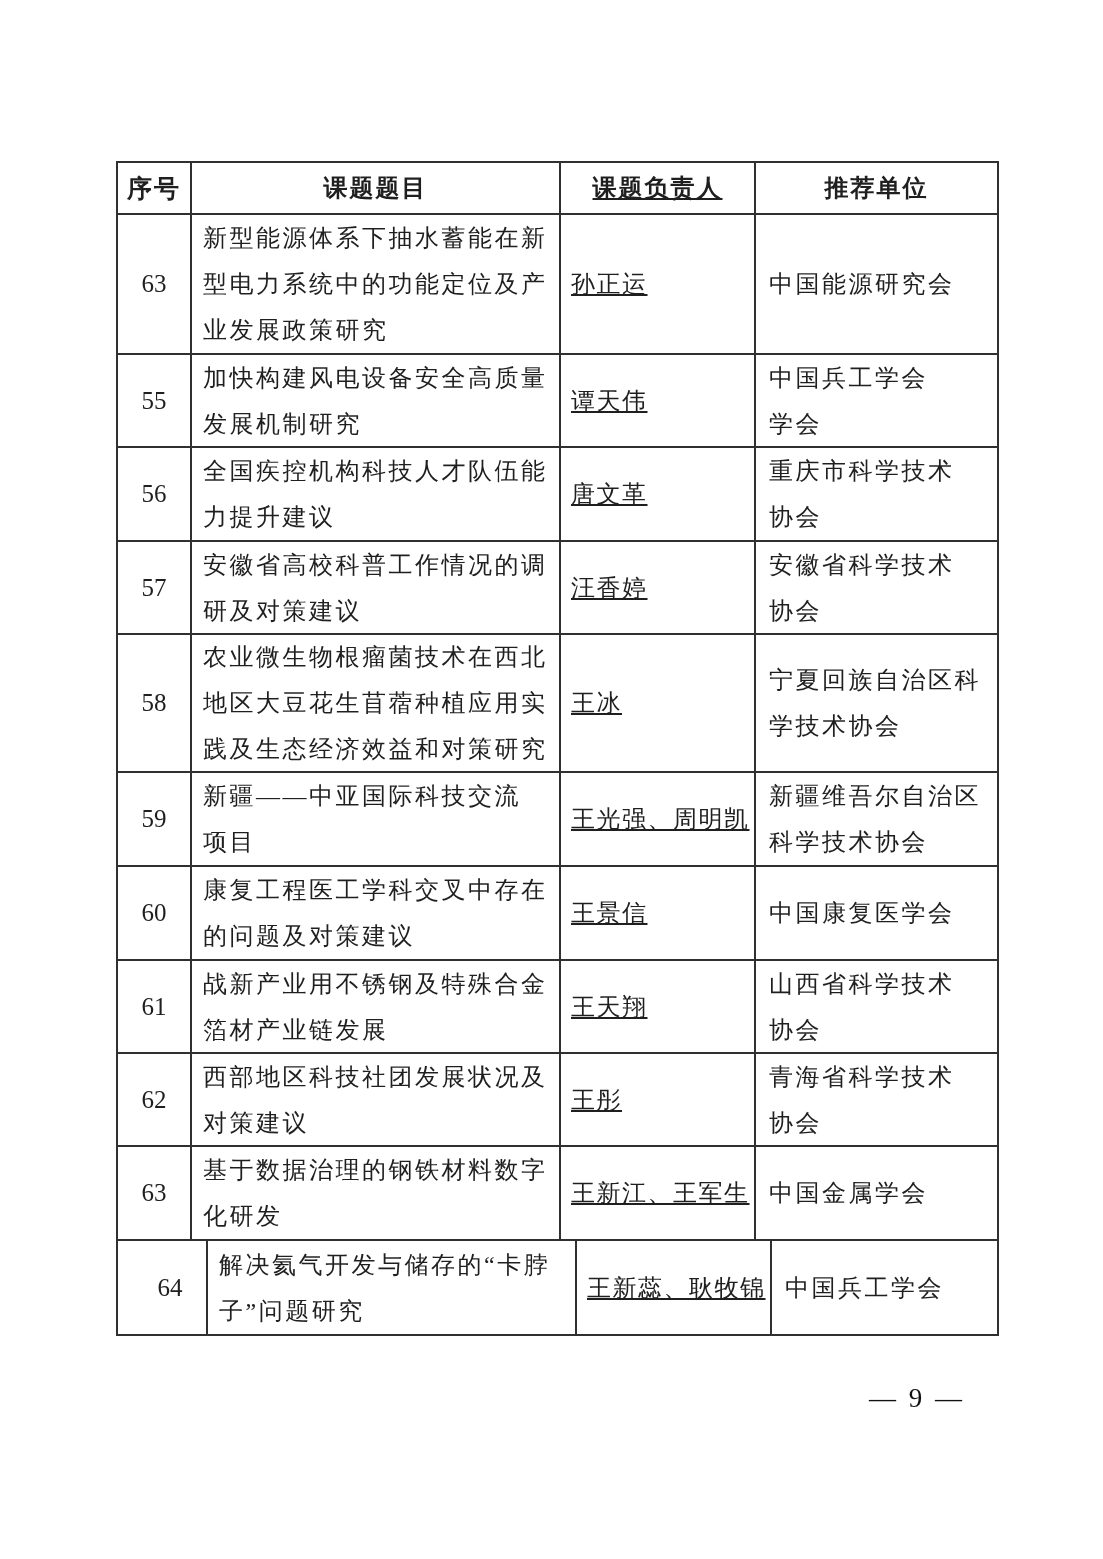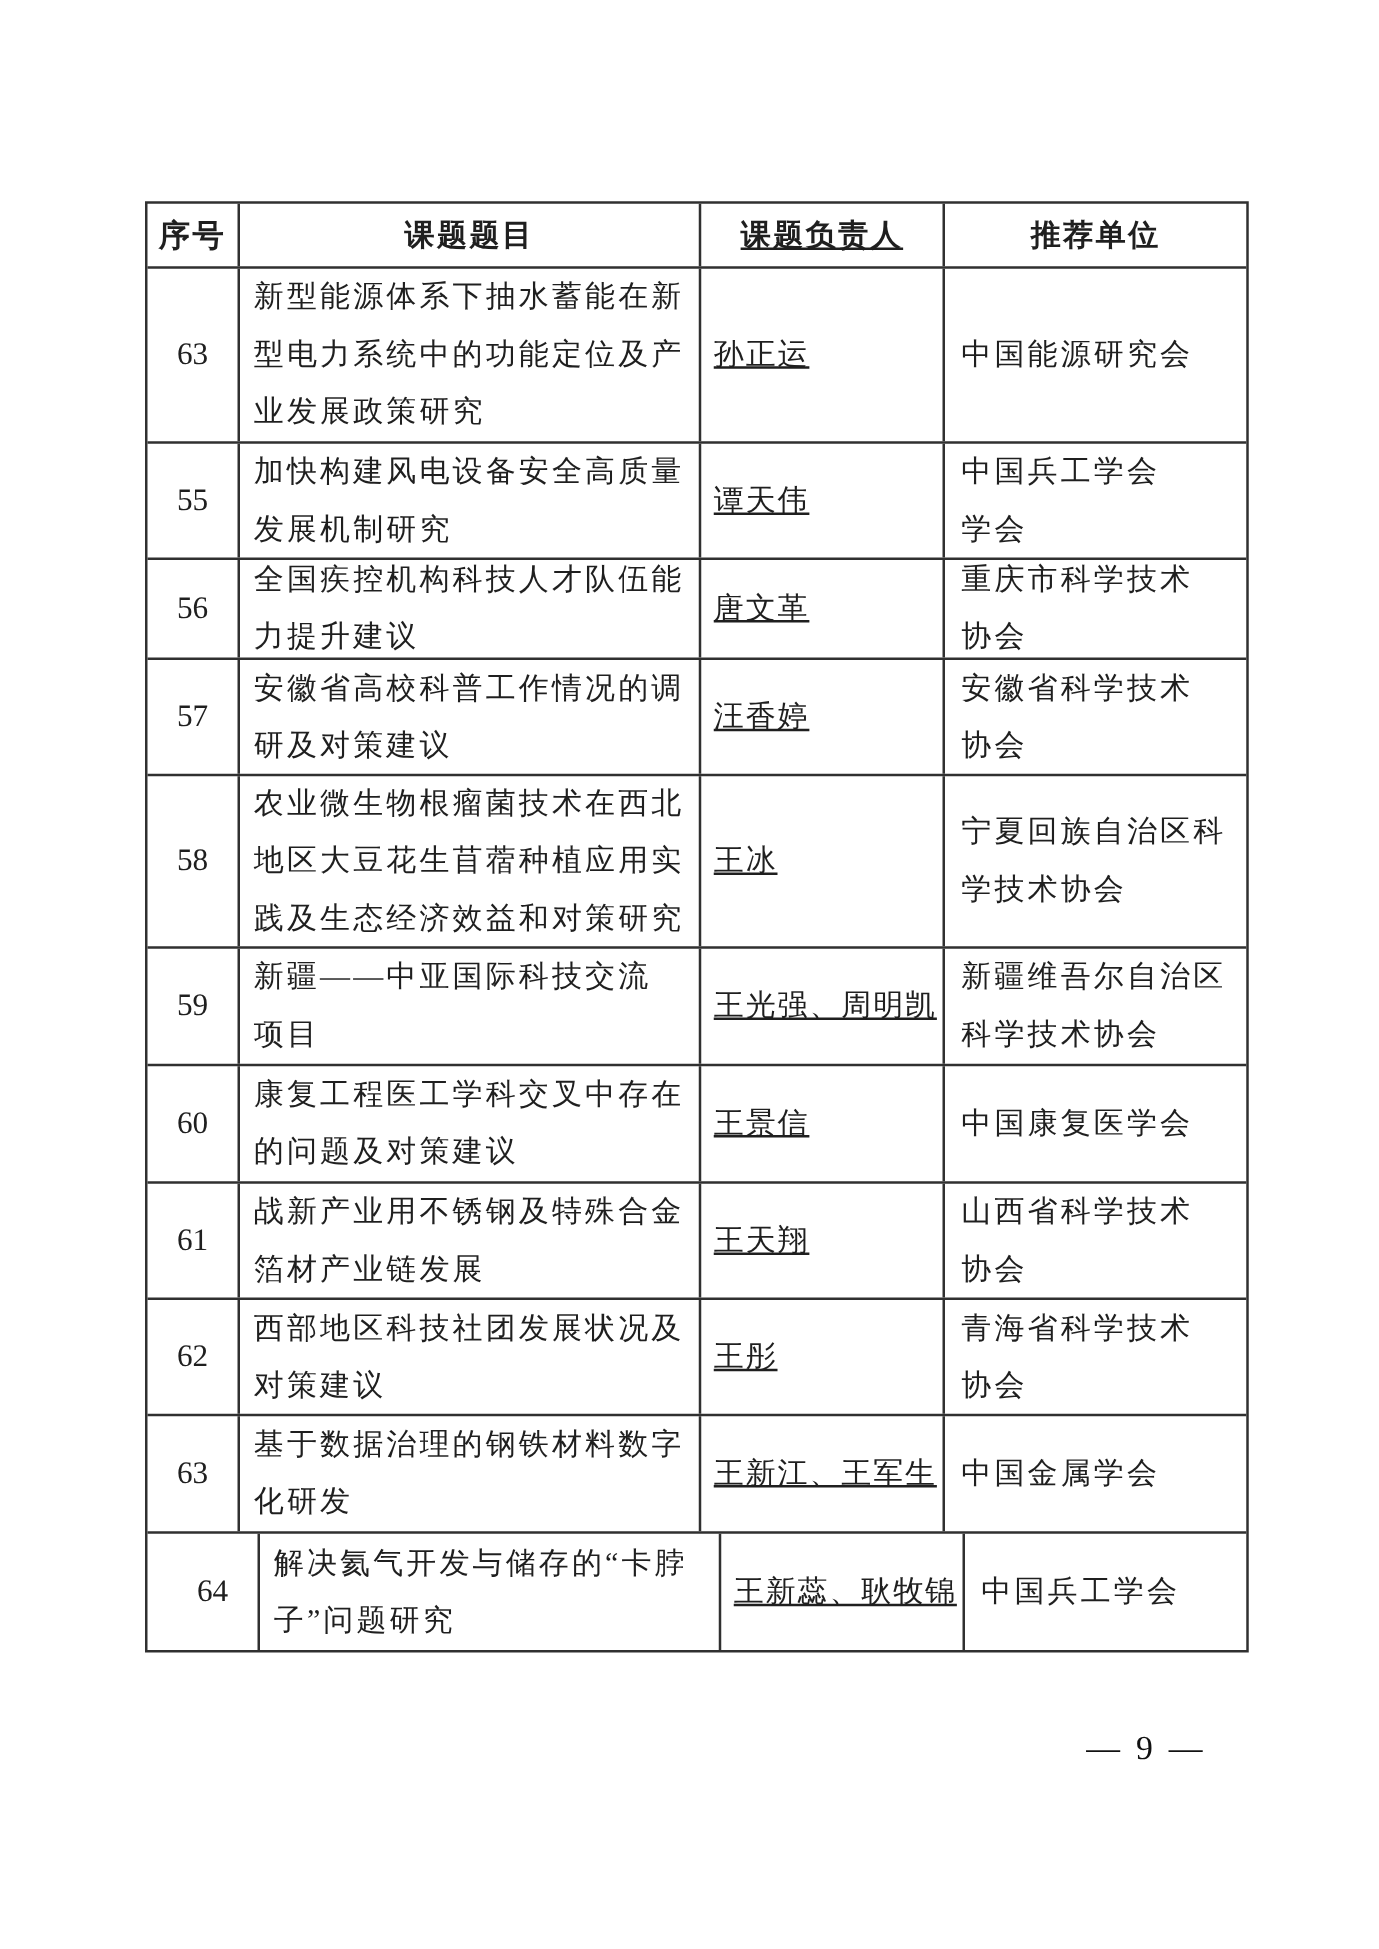--- a/index.html
+++ b/index.html
@@ -108,21 +108,21 @@
 
     <div class="tr" style="height:93px">
       <div class="td c-no">55</div>
       <div class="td c-title">加快构建风电设备安全高质量
 发展机制研究</div>
       <div class="td c-lead">谭天伟</div>
       <div class="td c-unit">中国兵工学会
 学会</div>
     </div>
 
-    <div class="tr" style="height:80px">
+    <div class="tr" style="height:94px">
       <div class="td c-no">56</div>
       <div class="td c-title">全国疾控机构科技人才队伍能
 力提升建议</div>
       <div class="td c-lead">唐文革</div>
       <div class="td c-unit">重庆市科学技术
 协会</div>
     </div>
 
     <div class="tr" style="height:93px">
       <div class="td c-no">57</div>

